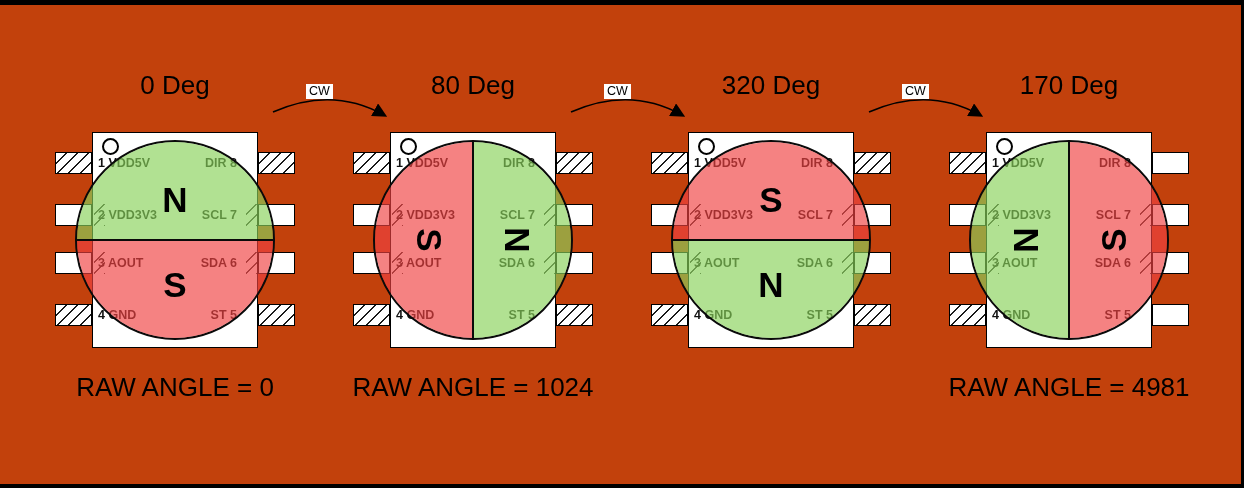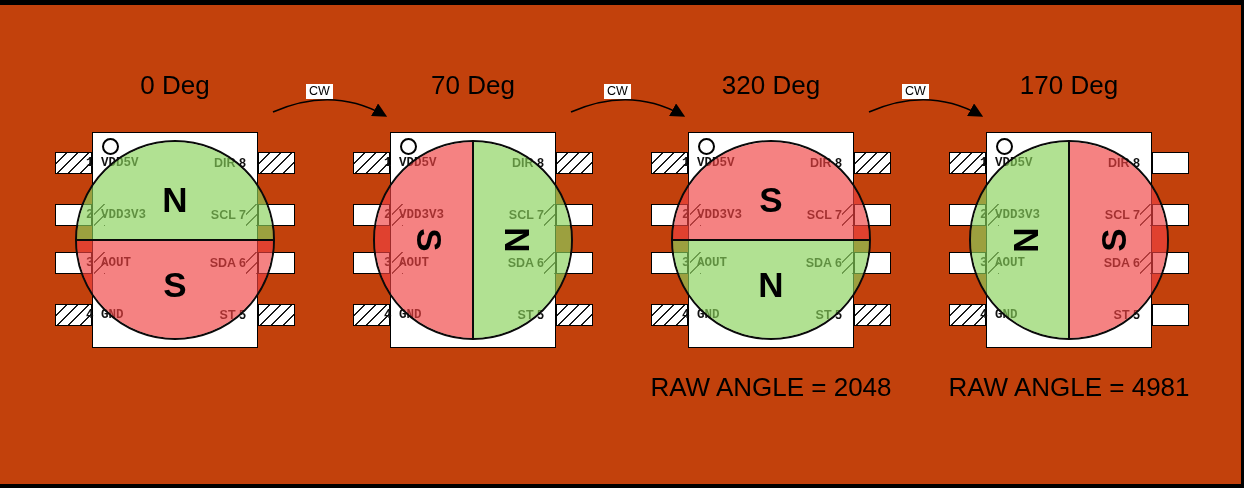--- a/index.html
+++ b/index.html
@@ -63,22 +63,22 @@
     background-image: repeating-linear-gradient(135deg,
       rgba(0,0,0,0) 0px, rgba(0,0,0,0) 6.5px, rgba(20,20,20,.85) 6.5px, rgba(20,20,20,.85) 8px);
   }
   .sliver.left  { left: 38.5px; }
   .sliver.right { left: 190.5px; }
 
   .pin-label {
     position: absolute; font-size: 12.5px; font-weight: 700; line-height: 14px;
     color: #111; white-space: nowrap; z-index: 3;
   }
-  .pin-label.left  { left: 31px; font-family: Liberation Mono, monospace; }
-  .pin-label.right { right: 49px; text-align: right; }
+  .pin-label.left  { left: 43px; }
+  .pin-label.right { right: 58px; text-align: right; }
 
   
   .magnet {
     position: absolute; left: 20px; top: 82px; width: 200px; height: 200px;
     border: 2px solid #0a0a0a; border-radius: 50%;
     box-sizing: border-box; overflow: hidden; z-index: 5;
   }
   .half { position: absolute; }
   .magnet.h .half-a { top: 0; left: 0; right: 0; height: 50%; }
   .magnet.h .half-b { bottom: 0; left: 0; right: 0; height: 50%; }
@@ -140,23 +140,24 @@
         <span class="pin-label right" style="top: 198px;">SDA 6</span>
         <span class="pin-label right" style="top: 250px;">ST 5</span>
       </div>
     <div class="magnet h">
       <div class="half half-a" style="background: rgba(136, 210, 90, 0.66);"></div>
       <div class="half half-b" style="background: rgba(240, 65, 65, 0.66);"></div>
       <div class="divider"></div>
     </div>
     <div class="pole pole-a ha" style="transform: translate(-50%, -50%) rotate(0deg);">N</div>
     <div class="pole pole-b hb" style="transform: translate(-50%, -50%) rotate(0deg);">S</div>
+    <div class="raw-angle">RAW ANGLE = 0</div>
   </div>
     <div class="chip" style="left: 353px;">
-    <div class="chip-title">70 Deg</div>
+    <div class="chip-title">80 Deg</div>
     <div class="chip-body"></div>
     <div class="pin1-indicator"></div>
     <div class="pins">
         <div class="pin left hatched" style="top: 94px;"></div>
         <div class="pin left" style="top: 146px;"></div>
         <div class="sliver left" style="top: 146px;"></div>
         <div class="pin left" style="top: 194px;"></div>
         <div class="sliver left" style="top: 194px;"></div>
         <div class="pin left hatched" style="top: 246px;"></div>
         <div class="pin right hatched" style="top: 94px;"></div>
@@ -176,20 +177,21 @@
         <span class="pin-label right" style="top: 198px;">SDA 6</span>
         <span class="pin-label right" style="top: 250px;">ST 5</span>
       </div>
     <div class="magnet v">
       <div class="half half-a" style="background: rgba(240, 65, 65, 0.66);"></div>
       <div class="half half-b" style="background: rgba(136, 210, 90, 0.66);"></div>
       <div class="divider"></div>
     </div>
     <div class="pole pole-a va" style="transform: translate(-50%, -50%) rotate(90deg);">S</div>
     <div class="pole pole-b vb" style="transform: translate(-50%, -50%) rotate(90deg);">N</div>
+    <div class="raw-angle">RAW ANGLE = 1024</div>
   </div>
     <div class="chip" style="left: 651px;">
     <div class="chip-title">320 Deg</div>
     <div class="chip-body"></div>
     <div class="pin1-indicator"></div>
     <div class="pins">
         <div class="pin left hatched" style="top: 94px;"></div>
         <div class="pin left" style="top: 146px;"></div>
         <div class="sliver left" style="top: 146px;"></div>
         <div class="pin left" style="top: 194px;"></div>
@@ -212,21 +214,20 @@
         <span class="pin-label right" style="top: 198px;">SDA 6</span>
         <span class="pin-label right" style="top: 250px;">ST 5</span>
       </div>
     <div class="magnet h">
       <div class="half half-a" style="background: rgba(240, 65, 65, 0.66);"></div>
       <div class="half half-b" style="background: rgba(136, 210, 90, 0.66);"></div>
       <div class="divider"></div>
     </div>
     <div class="pole pole-a ha" style="transform: translate(-50%, -50%) rotate(0deg);">S</div>
     <div class="pole pole-b hb" style="transform: translate(-50%, -50%) rotate(0deg);">N</div>
-    <div class="raw-angle">RAW ANGLE = 2048</div>
   </div>
     <div class="chip" style="left: 949px;">
     <div class="chip-title">170 Deg</div>
     <div class="chip-body"></div>
     <div class="pin1-indicator"></div>
     <div class="pins">
         <div class="pin left hatched" style="top: 94px;"></div>
         <div class="pin left" style="top: 146px;"></div>
         <div class="sliver left" style="top: 146px;"></div>
         <div class="pin left" style="top: 194px;"></div>

